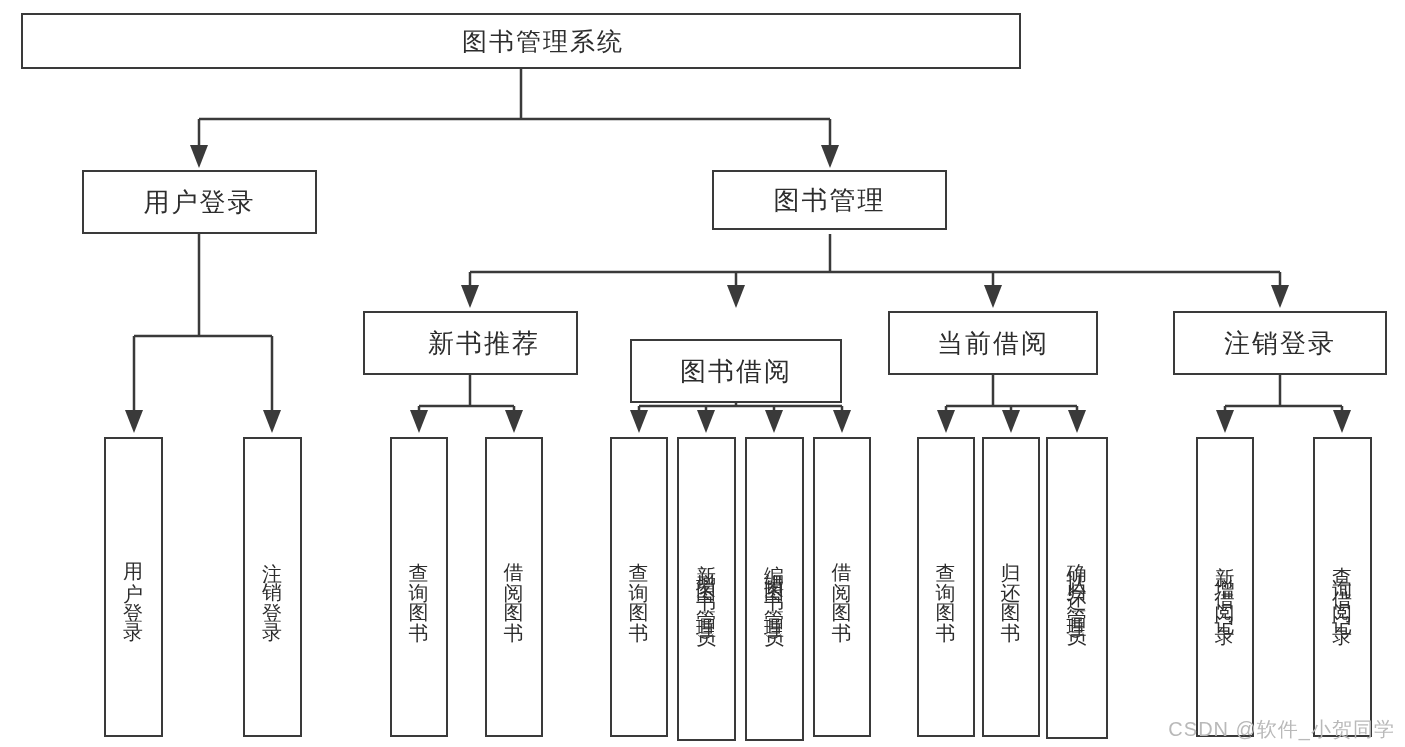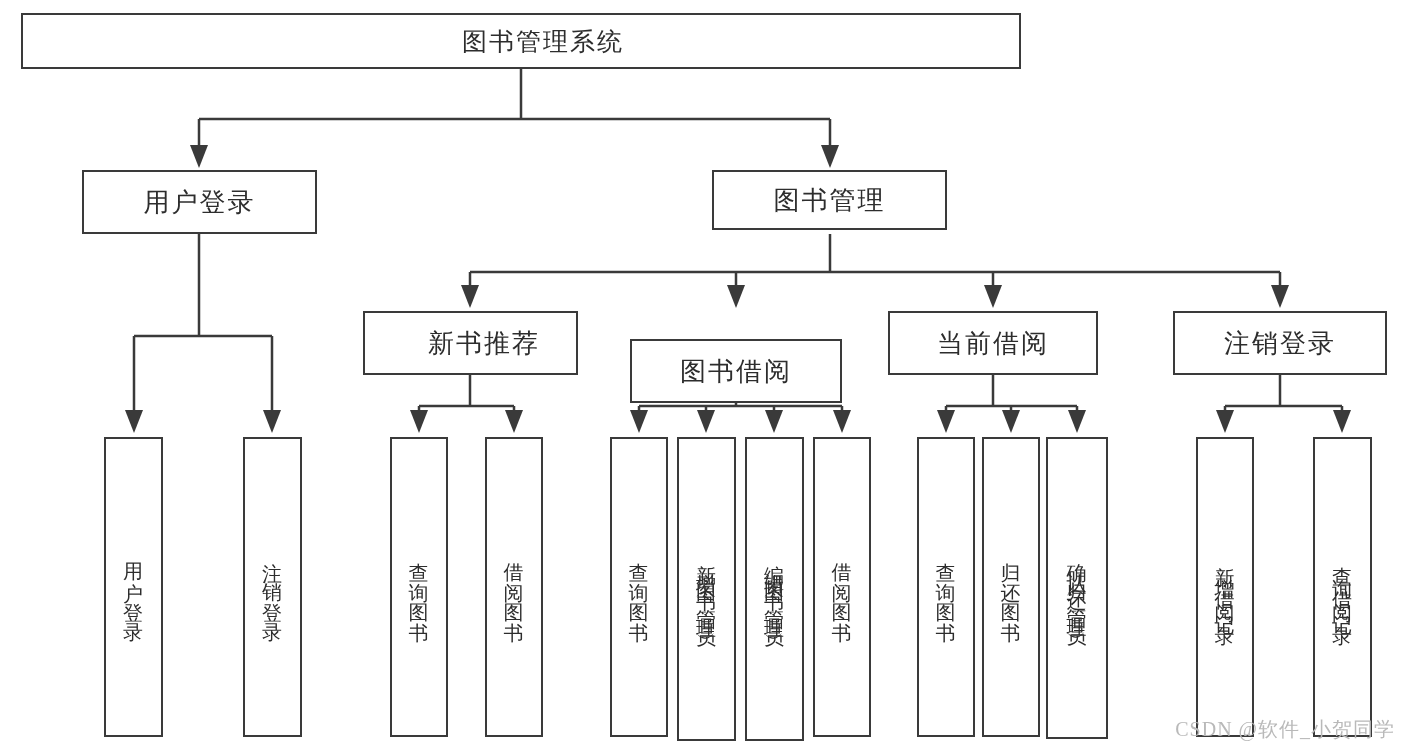--- a/index.html
+++ b/index.html
@@ -31,21 +31,20 @@
   .box{z-index:2;}
   .watermark{
     position:absolute;
     right:10px;
     bottom:4px;
     font-size:20px;
     letter-spacing:1px;
     color:#b9b9b9;
     z-index:5;
     white-space:nowrap;
-    font-family:Liberation Serif, serif;
   }
 </style>
 </head>
 <body>
 
 <div class="canvas">
 
   <svg class="connectors" width="1405" height="747" viewBox="0 0 1405 747">
     <g stroke="#3a3a3a" stroke-width="2.5" fill="none">
 

